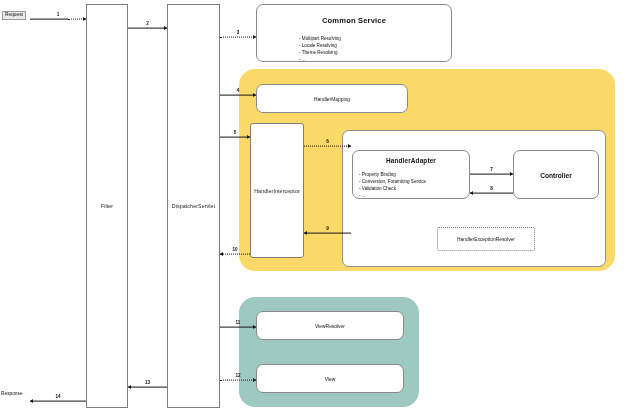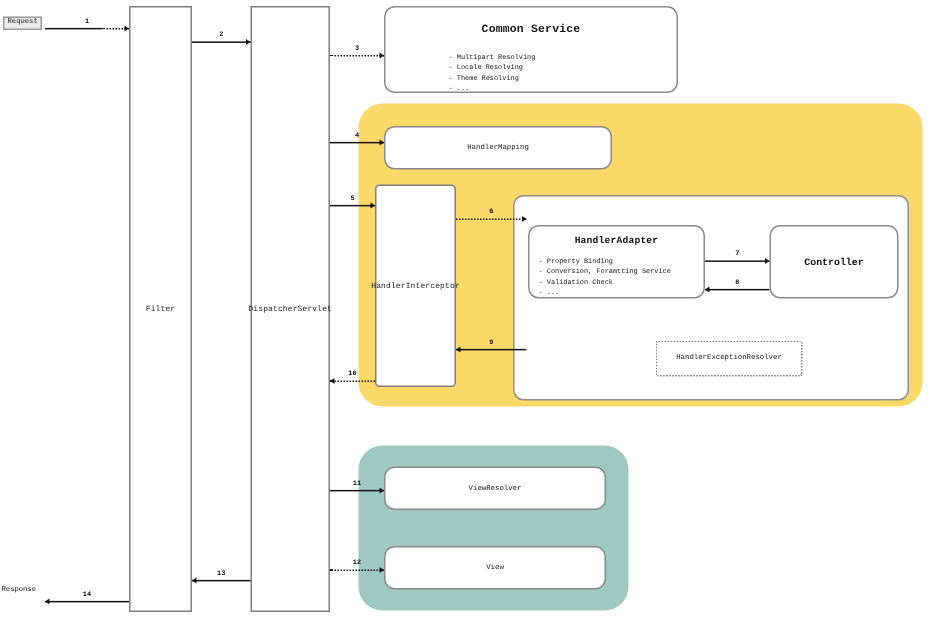--- a/index.html
+++ b/index.html
@@ -6,21 +6,21 @@
   html, body {
     margin: 0;
     padding: 0;
     background: #ffffff;
   }
   #stage {
     position: relative;
     width: 630px;
     height: 412px;
     background: #ffffff;
-    font-family: Liberation Mono, monospace;
+    font-family: Liberation Sans, sans-serif;
     overflow: hidden;
   }
 
   
   .region {
     position: absolute;
     box-sizing: border-box;
   }
   .region-yellow {
     background: #fbd968;

